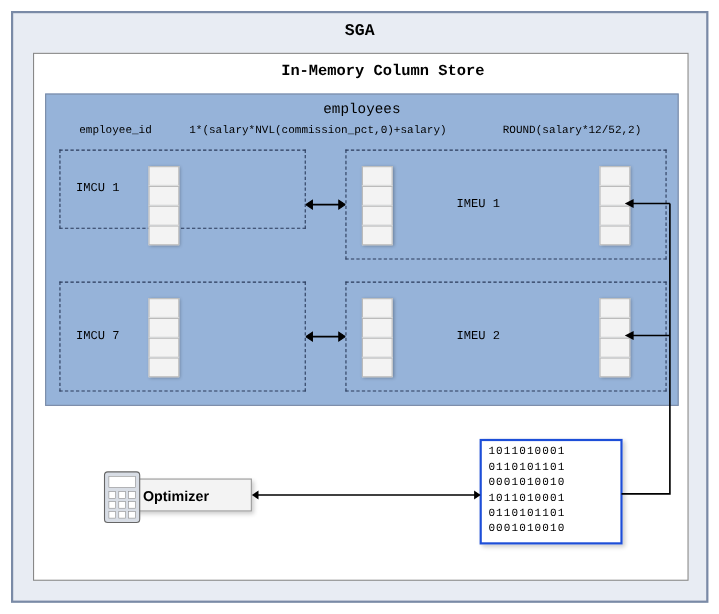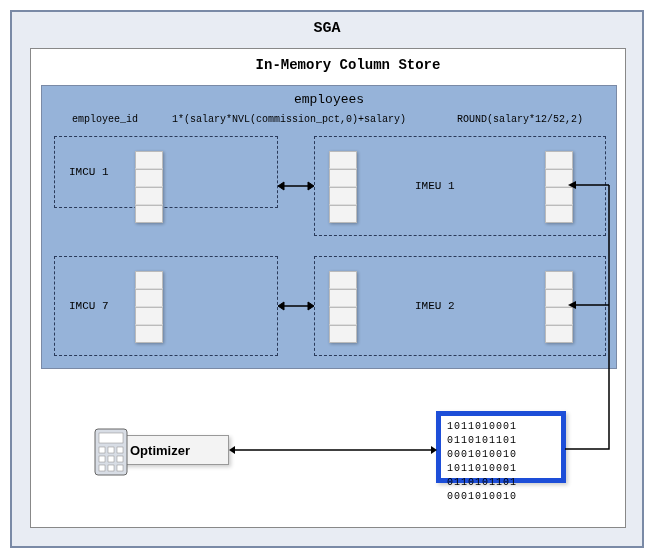--- a/index.html
+++ b/index.html
@@ -117,23 +117,23 @@
   }
   .ess-title {
     text-align: center;
     font-size: 11px;
     font-family: Arial, sans-serif;
     line-height: 1.2;
     margin-bottom: 4px;
   }
   .ess-box {
     width: 130px;
-    height: 72px;
-    margin: 12px auto;
-    border: 5px solid #1d4ed8;
+    height: 96px;
+    margin: 0 auto;
+    border: 2px solid #1d4ed8;
     background: #fff;
     box-shadow: 2px 2px 4px rgba(0,0,0,0.2);
     font-family: "Courier New", monospace;
     font-size: 10px;
     line-height: 1.4;
     padding: 4px 6px;
     letter-spacing: 1px;
   }
   .optimizer-container {
     position: absolute;

